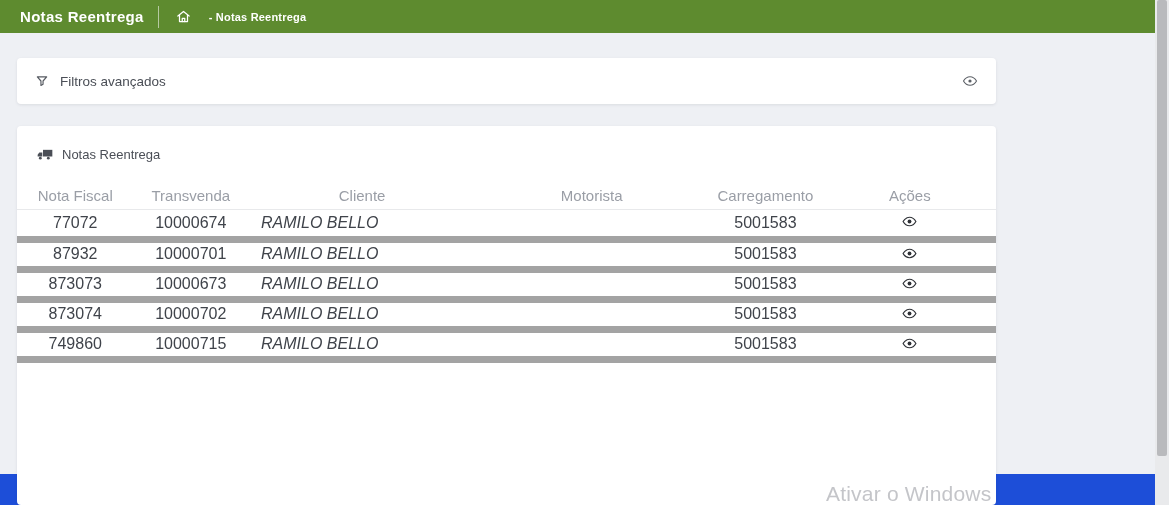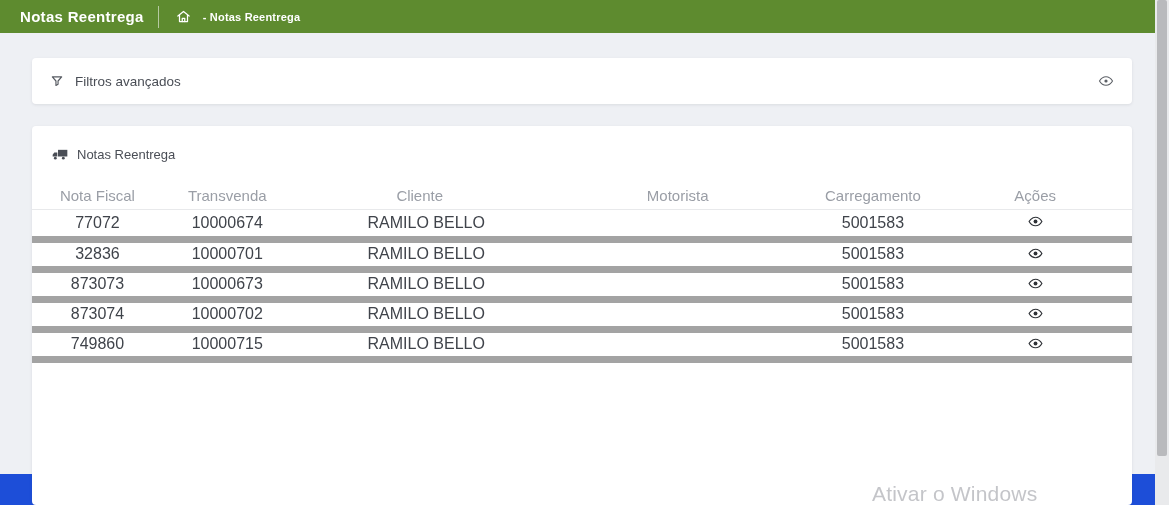--- a/index.html
+++ b/index.html
@@ -12,51 +12,51 @@
   .page-bg { position:absolute; left:0; top:0; width:1155px; height:474px; background:#eef0f4; }
 
   
   .topbar {
     position:absolute; left:0; top:0; width:1155px; height:33px;
     background:#5e8b2f; display:flex; align-items:center;
   }
   .topbar .app-title { margin-left:20px; font-size:15px; font-weight:700; color:#fff; letter-spacing:.3px; }
   .topbar .divider { width:1px; height:22px; background:rgba(255,255,255,.55); margin-left:14px; }
   .topbar .home { margin-left:17px; display:flex; align-items:center; cursor:pointer; }
-  .topbar .crumb { margin-left:12px; font-size:11px; font-weight:700; color:#fff; letter-spacing:.2px; }
+  .topbar .crumb { margin-left:18px; font-size:11px; font-weight:700; color:#fff; letter-spacing:.2px; }
 
   
   .card {
-    position:absolute; left:32px; width:1100px; background:#fff;
+    position:absolute; left:17px; width:979px; background:#fff;
     border-radius:4px; box-shadow:0 1px 3px rgba(40,45,60,.10);
   }
   .filters-card { top:58px; height:46px; display:flex; align-items:center; padding:0 18px; cursor:pointer; }
   .filters-card .f-title { margin-left:11px; font-size:13.5px; color:#4a4e56; }
   .filters-card .eye-toggle { margin-left:auto; display:flex; align-items:center; cursor:pointer; }
 
   .table-card { top:126px; height:379px; }
   .card-head { height:56px; display:flex; align-items:center; padding-left:20px; }
   .card-head .c-title { margin-left:9px; font-size:13px; color:#4a4e56; }
 
   table { width:100%; border-collapse:collapse; table-layout:fixed; }
   thead th {
     height:27px; font-size:15px; font-weight:400; color:#9a9ea6;
     text-align:center; vertical-align:middle; border-bottom:1px solid #e8e9eb;
   }
   tbody td {
     height:30px; font-size:16px; color:#3f434a;
     text-align:center; vertical-align:middle; border-bottom:7px solid #a3a3a3;
   }
-  tbody td.cliente { text-align:center; padding-left:13px; }
+  tbody td.cliente { text-align:left; padding-left:13px;font-style:italic; }
   .eye-btn { background:none; border:none; padding:2px 4px; cursor:pointer; display:inline-flex; align-items:center; }
 
   
   .watermark {
     position:absolute; left:826px; top:482px; font-size:21px;
-    color:#c4c5c9; letter-spacing:.2px; white-space:nowrap;margin-left:46px;
+    color:#c4c5c9; letter-spacing:.2px; white-space:nowrap;
   }
 
   
   .scrollbar { position:absolute; right:0; top:0; width:14px; height:505px; background:#e9eaec; }
   .scrollbar .thumb { position:absolute; left:2px; top:0; width:10px; height:456px; background:#b9babd; border-radius:2px; }
 
   svg { display:block; }
 </style>
 </head>
 <body>
@@ -134,21 +134,21 @@
     <td>
       <button class="eye-btn">
         <svg width="15" height="15" viewBox="0 0 24 24">
           <path d="M12 5.2C5.6 5.2 1.8 12 1.8 12S5.6 18.8 12 18.8 22.2 12 22.2 12 18.4 5.2 12 5.2z" fill="none" stroke="#2e3136" stroke-width="1.9"></path>
           <circle cx="12" cy="12" r="3.1" fill="#2e3136"></circle>
         </svg>
       </button>
     </td>
   </tr>
           <tr>
-    <td>32836</td>
+    <td>87932</td>
     <td>10000701</td>
     <td class="cliente">RAMILO BELLO</td>
     <td></td>
     <td>5001583</td>
     <td>
       <button class="eye-btn">
         <svg width="15" height="15" viewBox="0 0 24 24">
           <path d="M12 5.2C5.6 5.2 1.8 12 1.8 12S5.6 18.8 12 18.8 22.2 12 22.2 12 18.4 5.2 12 5.2z" fill="none" stroke="#2e3136" stroke-width="1.9"></path>
           <circle cx="12" cy="12" r="3.1" fill="#2e3136"></circle>
         </svg>

